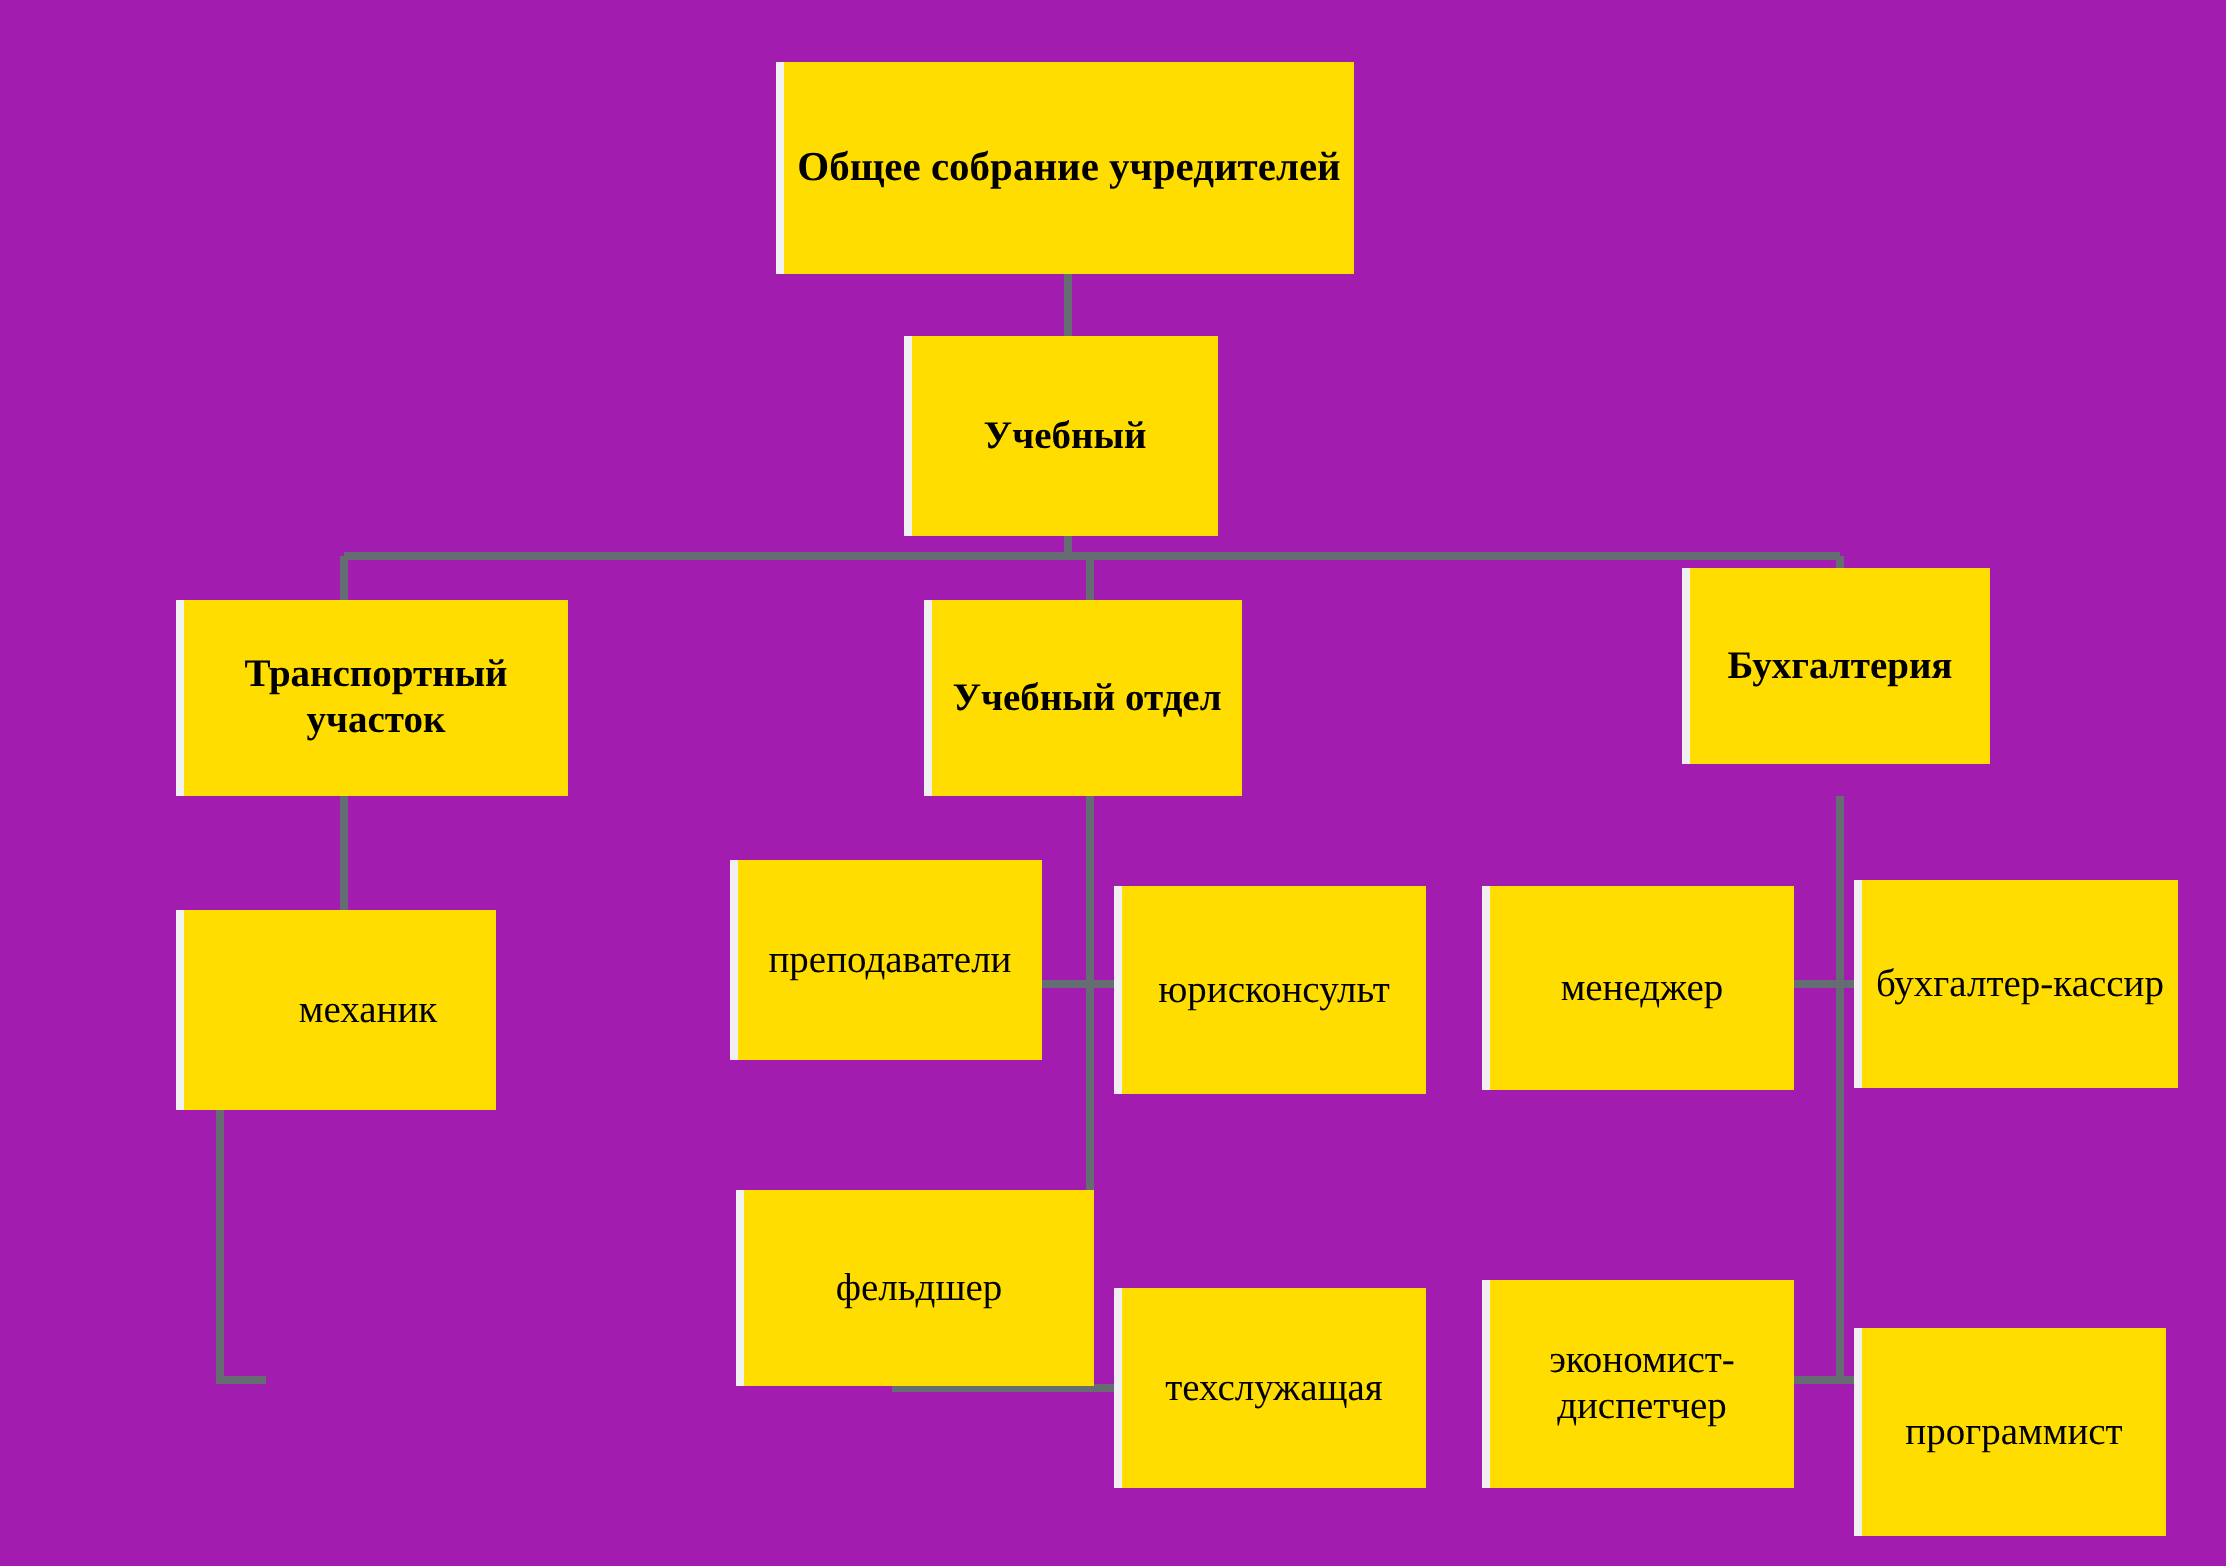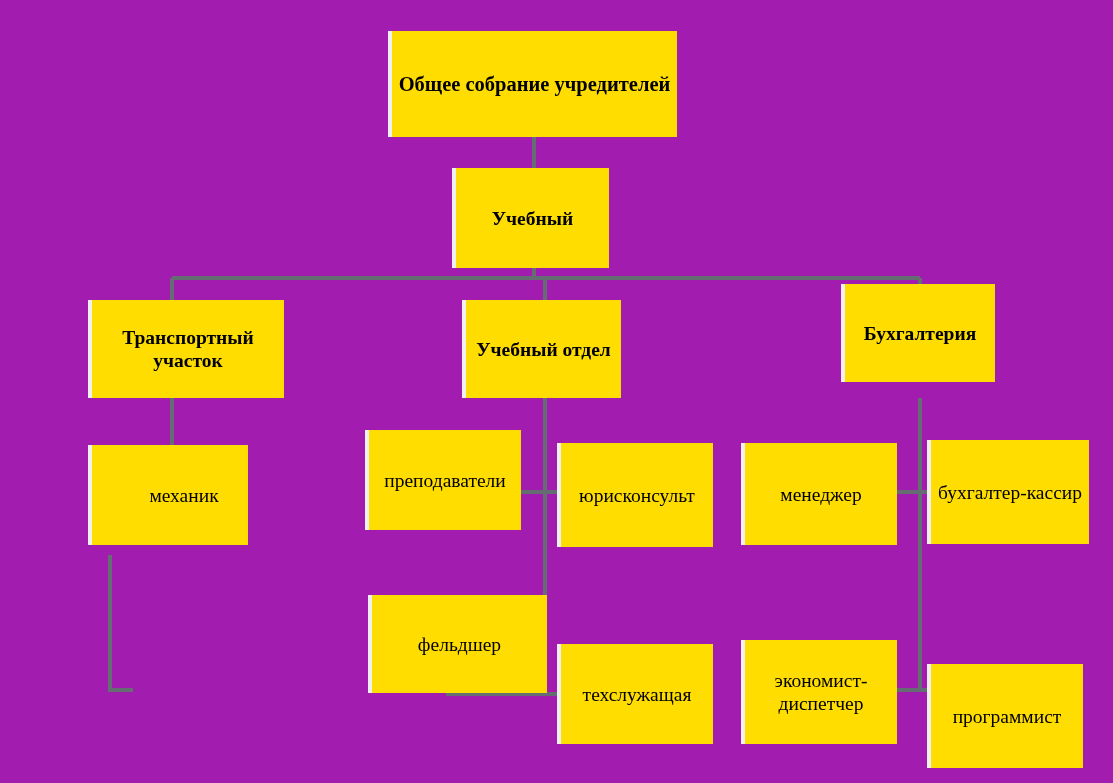--- a/index.html
+++ b/index.html
@@ -103,21 +103,21 @@
   </div>
 
   <div class="node lvl-mid" style="left:466px; top:300px; width:155px; height:98px;">
     <span class="label">Учебный отдел</span>
   </div>
 
   <div class="node lvl-mid" style="left:845px; top:284px; width:150px; height:98px;">
     <span class="label">Бухгалтерия</span>
   </div>
 
-  <div class="node lvl-leaf" style="left:92px; top:445px; width:156px; height:100px;padding-left:34px;">
+  <div class="node lvl-leaf" style="left:92px; top:455px; width:156px; height:100px;padding-left:34px;">
     <span class="label">механик</span>
   </div>
 
 
   <div class="node lvl-leaf" style="left:369px; top:430px; width:152px; height:100px;justify-content:center;">
     <span class="label">преподаватели</span>
   </div>
 
   <div class="node lvl-leaf" style="left:561px; top:443px; width:152px; height:104px;">
     <span class="label">юрисконсульт</span>

